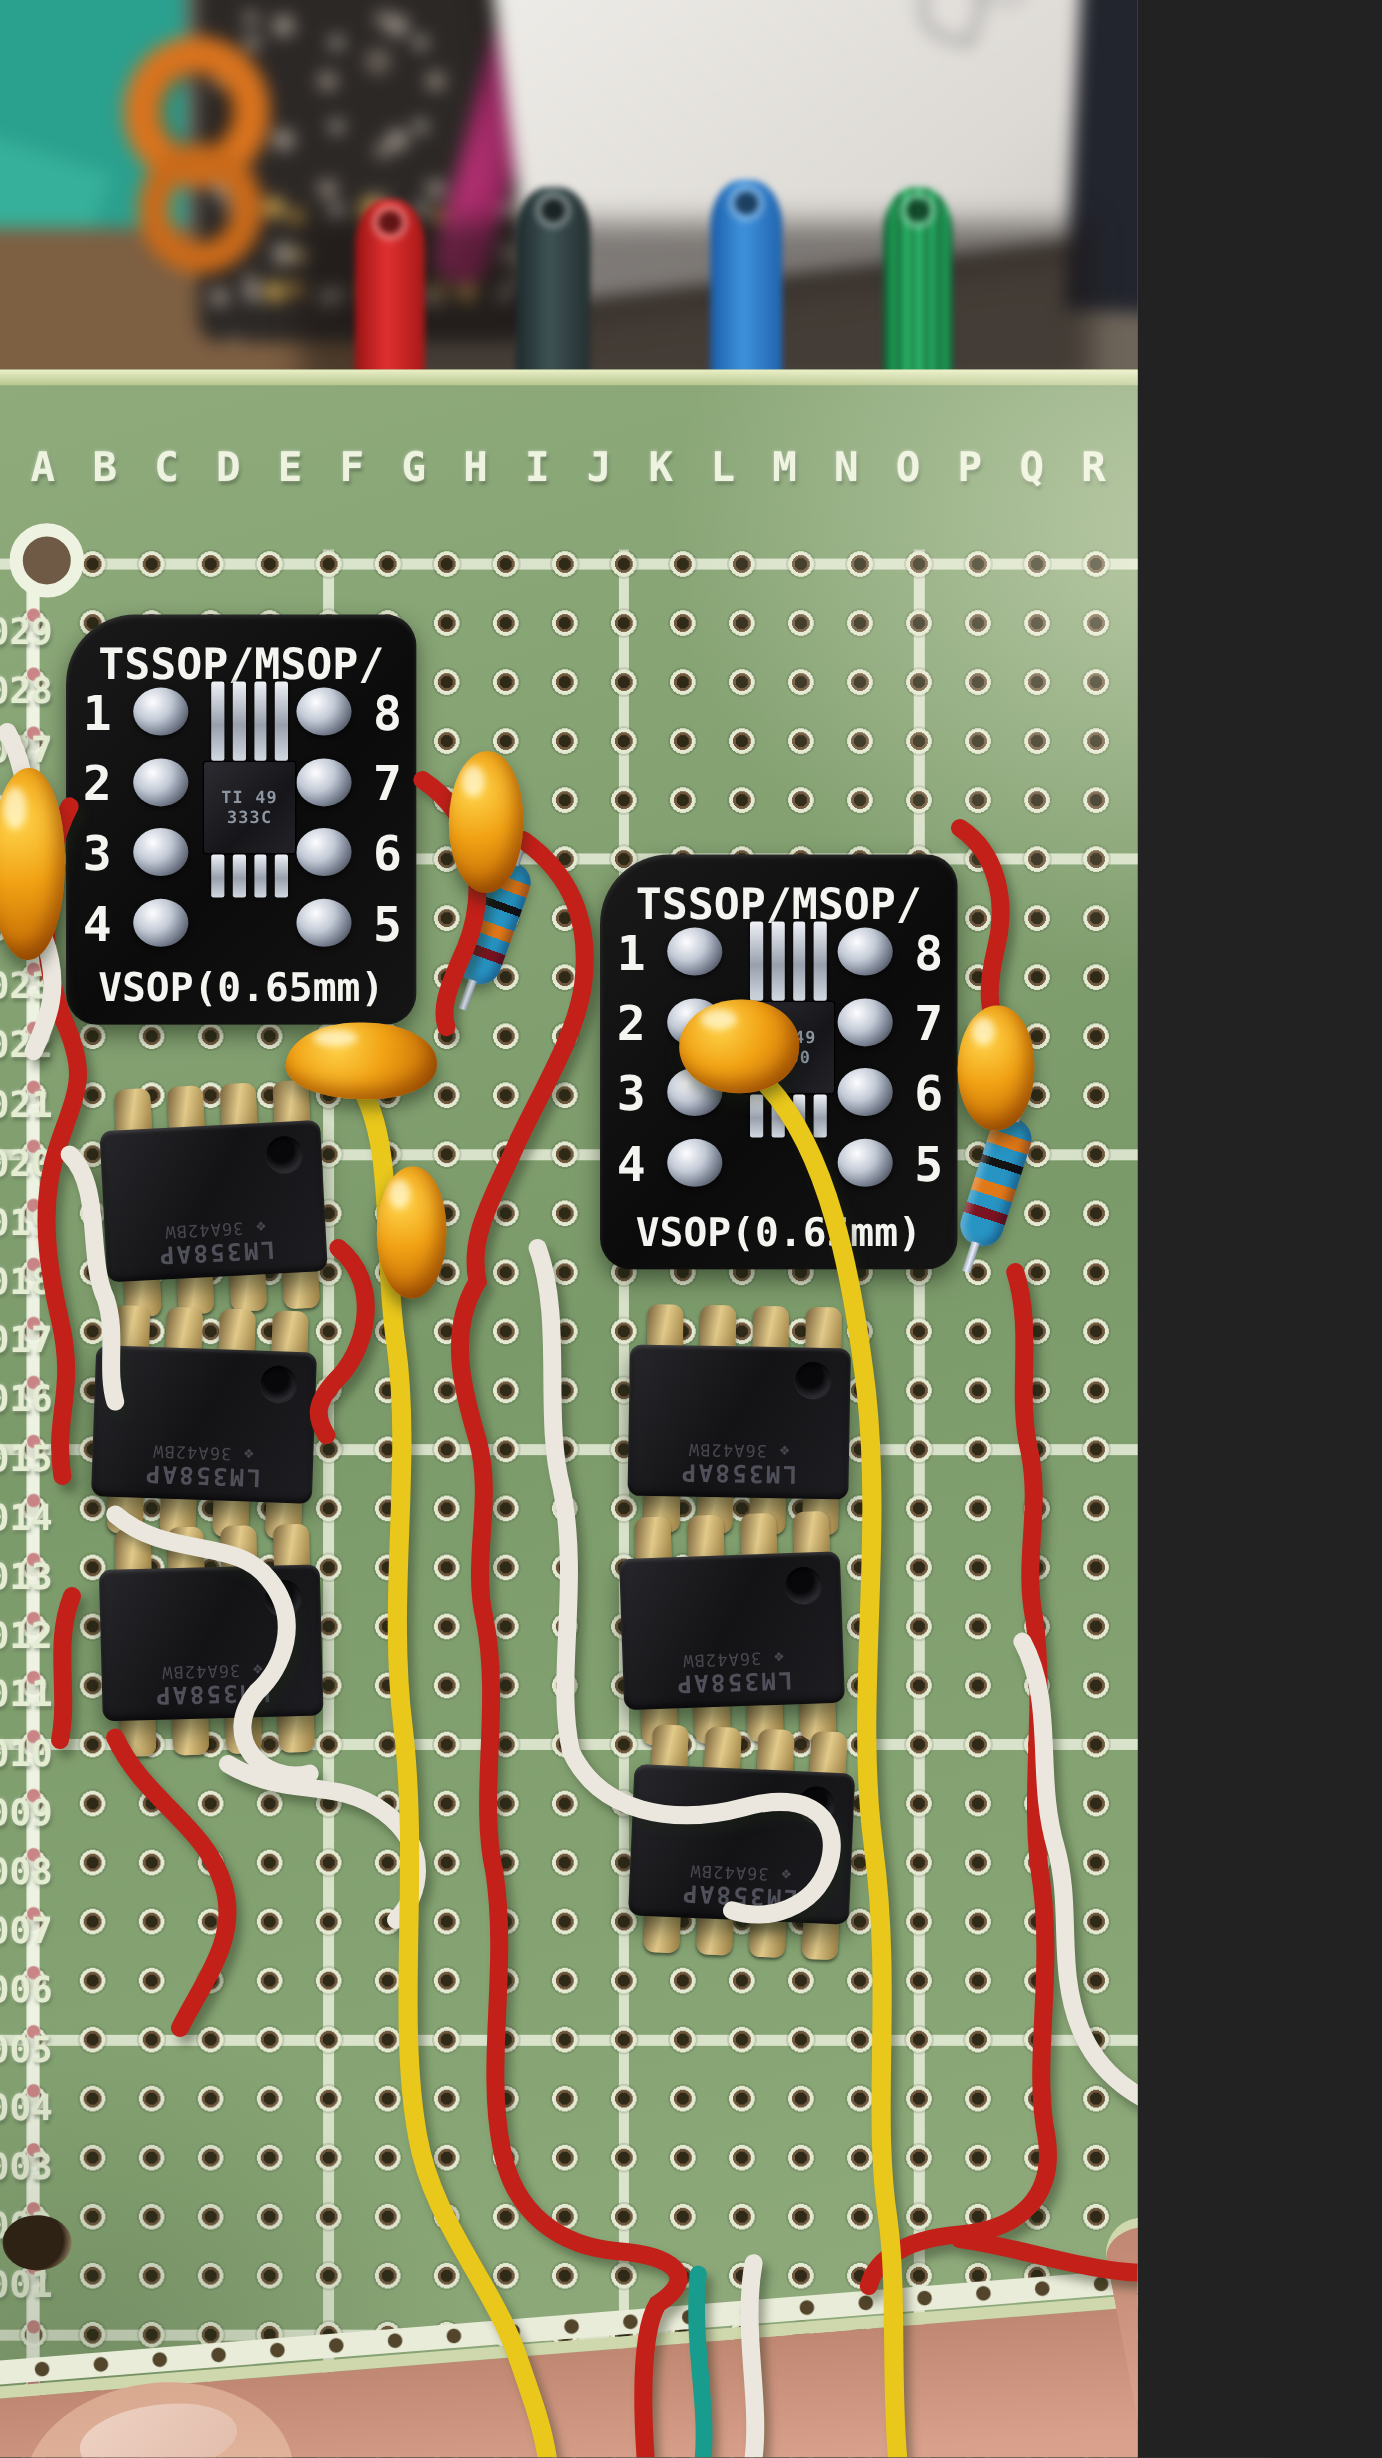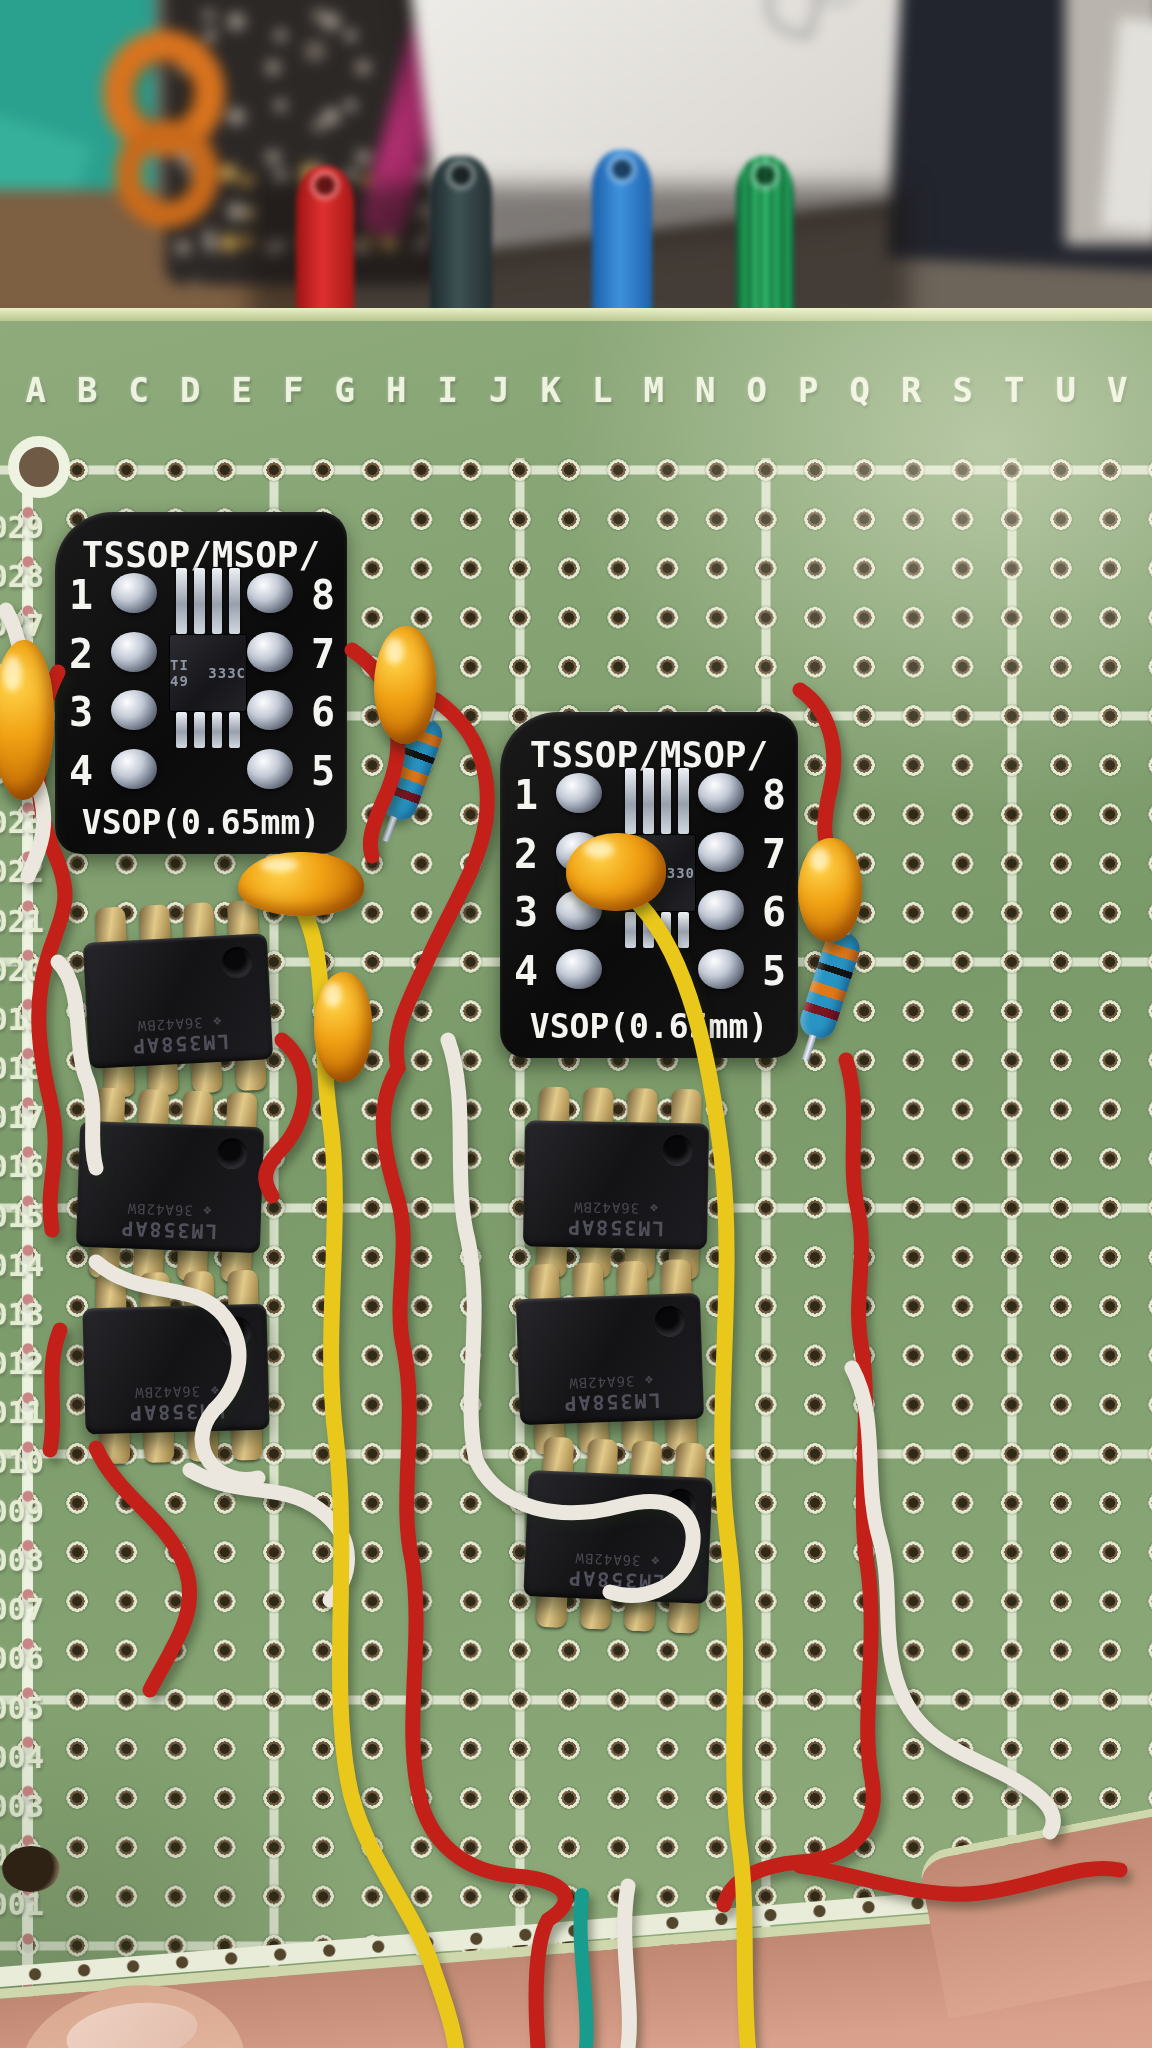--- a/index.html
+++ b/index.html
@@ -1,16 +1,16 @@
 <!DOCTYPE html>
 <html style="--pcb-green: #7e9d6f; --silkscreen: #eaf0da; --adapter-black: #111111; --wire-red: #c32019; --wire-white: #ece7de; --wire-yellow: #e9c71b; --wire-teal: #179c8d; --cap-orange: #ee9a10; --resistor-blue: #2794c4; --solder-silver: #c7cdd8; --skin: #d29a84;"><head>
 <meta charset="utf-8">
 <style>
   html,body{margin:0;padding:0;background:#222;}
-  .scene{position:relative;width:1152px;height:2048px;overflow:hidden;
+  .scene{position:relative;width:948px;height:2048px;overflow:hidden;
          font-family:"DejaVu Sans Mono","Liberation Mono",monospace;background:#6e655a;}
   .abs{position:absolute;}
 
   
   .bench{position:absolute;left:0;top:0;width:1152px;height:332px;overflow:hidden;background:#6e655a;}
   .bench-blur{position:absolute;left:-25px;top:-25px;right:-25px;bottom:-25px;filter:blur(7px);}
   .teal-mat{left:-30px;top:-15px;width:210px;height:290px;background:#2aa08e;border-radius:20px;}
   .teal-mat2{left:-10px;top:150px;width:110px;height:130px;background:#36b09a;transform:rotate(18deg);}
   .wood{left:-10px;top:215px;width:360px;height:130px;background:#7d5f42;}
   .ring{border-radius:50%;background:transparent;}
@@ -112,21 +112,21 @@
   .pins-right span::after{right:42px;}
   .tic{position:absolute;width:82px;}
   .a1 .tic{left:112px;top:56px;}
   .a2 .tic{left:116px;top:56px;}
   .tic-leads{display:flex;gap:7px;padding:0 9px;}
   .tic-top{height:66px;}
   .tic-bot{height:36px;}
   .tic-leads i{flex:1;background:linear-gradient(180deg,#eef1f6,#99a0ac 55%,#d2d8e0);border-radius:2px;
     box-shadow:0 0 3px rgba(0,0,0,.8);}
   .tic-body{height:76px;margin:0 2px;background:linear-gradient(135deg,#2b2b31,#16161a 60%,#222228);
-    border:1px solid #000;border-radius:3px;display:flex;flex-direction:row;align-items:center;
+    border:1px solid #000;border-radius:3px;display:flex;flex-direction:column;align-items:center;
     justify-content:center;gap:1px;color:#8d96a2;font-size:14px;font-weight:700;letter-spacing:1px;}
 
   
   .dip{position:absolute;width:184px;height:126px;}
   .dip-body{position:absolute;inset:0;background:linear-gradient(120deg,#27272b,#131316 48%,#1e1e22);
     border-radius:10px;box-shadow:0 10px 18px rgba(22,32,18,.5),inset 0 2px 3px rgba(255,255,255,.14),inset 0 -3px 5px rgba(0,0,0,.6);}
   .dip-dimple{position:absolute;right:16px;top:12px;width:30px;height:30px;border-radius:50%;
     background:radial-gradient(circle at 42% 38%,#08080a 40%,#2e2e33 72%,#101013);box-shadow:inset 0 2px 3px rgba(0,0,0,.8),0 1px 1px rgba(255,255,255,.12);}
   .dip-text{position:absolute;left:0;right:0;bottom:8px;transform:rotate(180deg);text-align:center;color:#50505a;}
   .dip-line1{font-size:20px;font-weight:700;letter-spacing:2px;}

